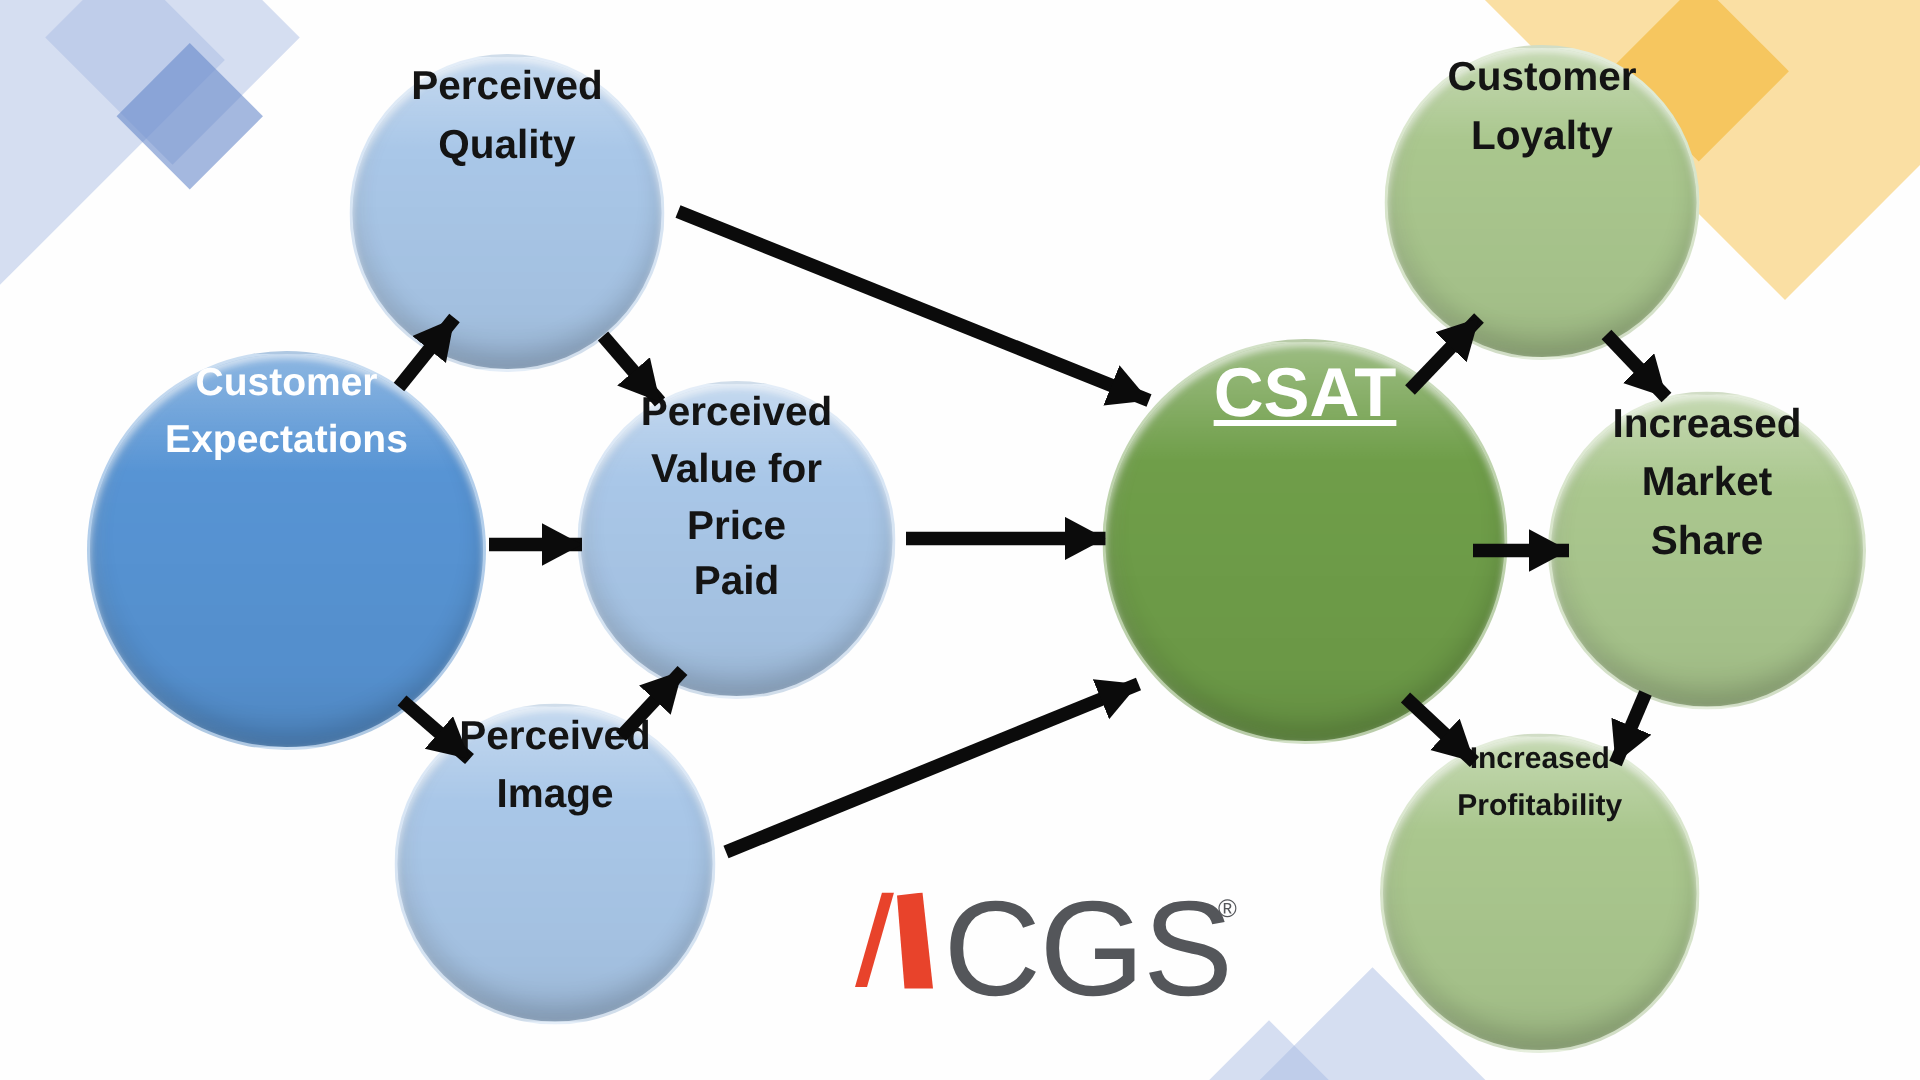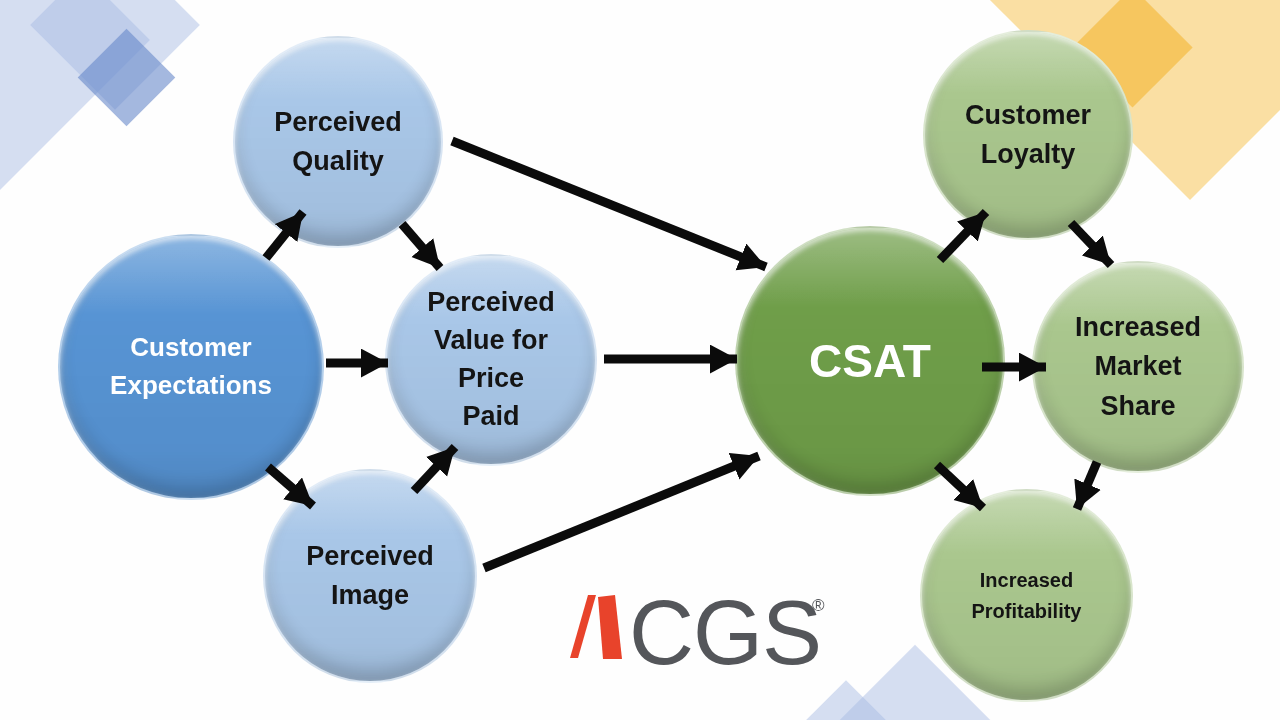--- a/index.html
+++ b/index.html
@@ -11,21 +11,21 @@
   #dec-tl-1{left:-106px;top:-66px;width:212px;height:212px;}
   #dec-tl-2{left:55px;top:-35px;width:120px;height:120px;}
   #dec-tl-3{left:92px;top:43px;width:69px;height:69px;}
   #dec-bl-1{left:842px;top:675px;width:146px;height:146px;}
   #dec-bl-2{left:786px;top:705px;width:120px;height:120px;}
   #dec-tr-1{left:1045px;top:-150px;width:290px;height:290px;}
   #dec-tr-2{left:1090px;top:5px;width:85px;height:85px;}
 
   
   .node{position:absolute;border-radius:50%;z-index:2;
-    display:flex;align-items:center;justify-content:center;text-align:center;
+    display:flex;align-items:flex-start;justify-content:center;text-align:center;
     background:
       linear-gradient(to bottom, rgba(255,255,255,0.32), rgba(255,255,255,0) 30%, rgba(0,0,0,0.04) 82%, rgba(0,0,0,0.10)),
       var(--fill,#ccc);
     box-shadow: inset 0 3px 5px rgba(255,255,255,0.6), inset 0 -10px 16px rgba(0,0,0,0.16), inset 5px 0 10px rgba(255,255,255,0.10);
     border:2px solid rgba(255,255,255,0.55);
     box-sizing:border-box;}
   .node .label{white-space:pre-line;font-weight:bold;line-height:1.45;}
 
   #node-customer-expectations{left:58px;top:234px;width:266px;height:266px;font-size:26px;}
   #node-perceived-quality{left:233px;top:36px;width:210px;height:212px;font-size:27px;}
@@ -75,21 +75,21 @@
     <span class="label" style="color: rgb(20, 20, 20);">Perceived
 Value for
 Price
 Paid</span>
   </div>
   <div class="node" id="node-perceived-image" style="--fill: #a9c7e8;">
     <span class="label" style="color: rgb(20, 20, 20);">Perceived
 Image</span>
   </div>
   <div class="node" id="node-csat" style="--fill: #6f9e49;">
-    <span class="label" style="color: rgb(255, 255, 255);">CSAT</span>
+    <span class="label" style="color: rgb(255, 255, 255); text-decoration: underline;">CSAT</span>
   </div>
   <div class="node" id="node-customer-loyalty" style="--fill: #aac78e;">
     <span class="label" style="color: rgb(20, 20, 20);">Customer
 Loyalty</span>
   </div>
   <div class="node" id="node-increased-market-share" style="--fill: #aac78e;">
     <span class="label" style="color: rgb(20, 20, 20);">Increased
 Market
 Share</span>
   </div>

